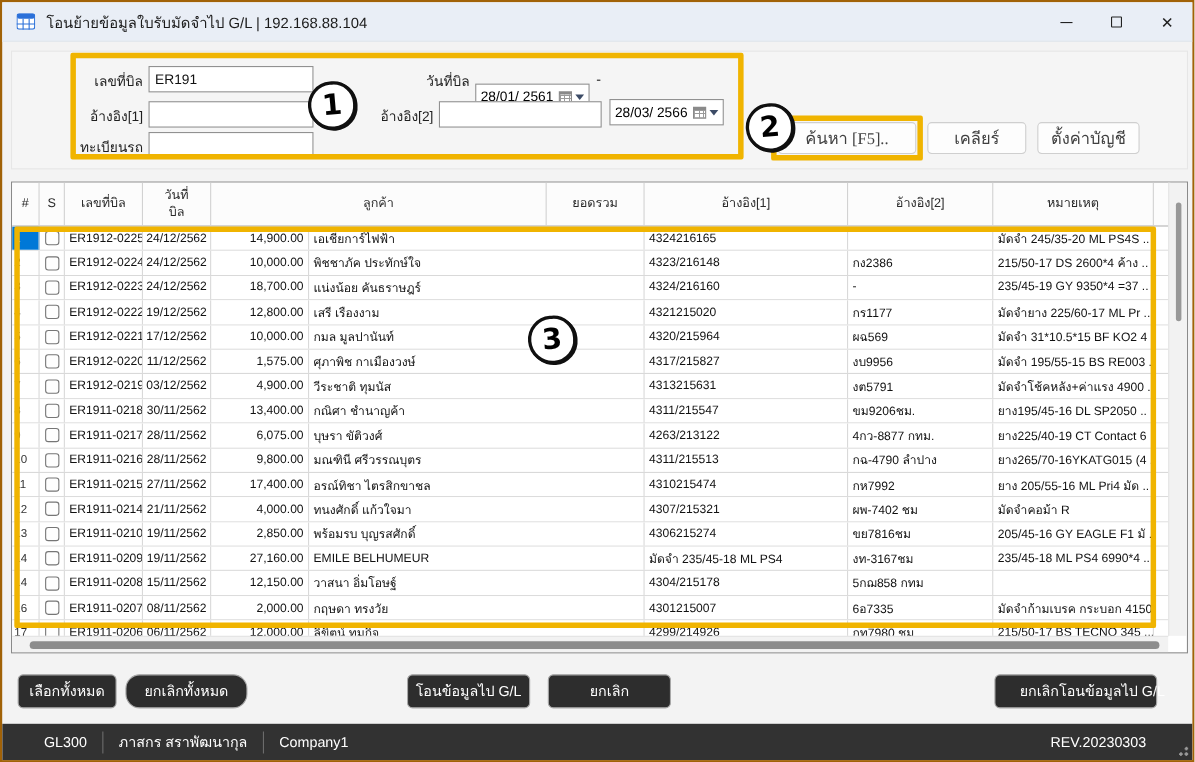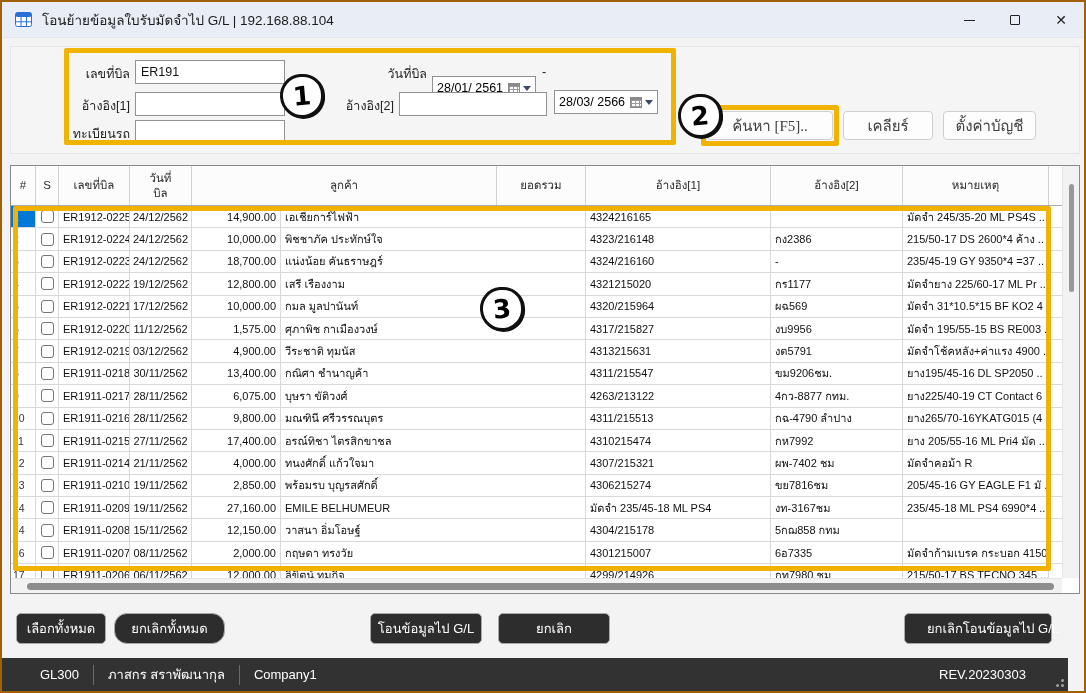--- a/index.html
+++ b/index.html
@@ -46,21 +46,21 @@
   .vthumb { position:absolute; left:6px; top:18px; width:5px; height:108px; background:#989898; border-radius:3px; }
   .hscroll { position:absolute; left:0; right:17px; bottom:0; height:15px; background:#f2f2f2; border-top:1px solid #e4e4e4; }
   .hthumb { position:absolute; left:16px; right:8px; top:4px; height:7px; background:#8d8d8d; border-radius:4px; }
 
   
   .anno-box { position:absolute; border:5px solid #f0b400; border-radius:2px; pointer-events:none; z-index:50; }
   .anno-circle { position:absolute; width:44px; height:44px; background:#fff; border:3px solid #101010; border-radius:50% 48% 50% 52%; display:flex; align-items:center; justify-content:center; font-size:26px; font-weight:bold; color:#000; z-index:60; transform:rotate(-5deg); box-shadow:1px 1px 0 #101010; pointer-events:none; font-family:"DejaVu Sans",sans-serif; }
 
   
   .dark-btn { position:absolute; top:611px; height:31px; background:#2d2d2d; color:#fff; border:1.5px solid #a8a8a8; border-radius:5px; font-size:13px; display:flex; align-items:center; justify-content:center; font-family:inherit; white-space:nowrap; }
-  .statusbar { position:absolute; left:0; right:16px; bottom:0; height:33px; background:#323232; color:#fff; display:flex; align-items:center; font-size:13px; }
+  .statusbar { position:absolute; left:0; right:0; bottom:0; height:33px; background:#323232; color:#fff; display:flex; align-items:center; font-size:13px; }
   .sb-item { white-space:nowrap; }
   .sb-sep { width:1px; height:20px; background:#6b6b6b; margin:0 14px; }
   .sb-right { margin-left:auto; margin-right:42px; }
   .grip { position:absolute; right:3px; bottom:3px; width:12px; height:12px;
     background-image:radial-gradient(circle,#9a9a9a 1.3px,transparent 1.6px);
     background-size:5px 5px; background-position:bottom right; clip-path:polygon(100% 0,100% 100%,0 100%); }
 </style>
 </head>
 <body>
 

